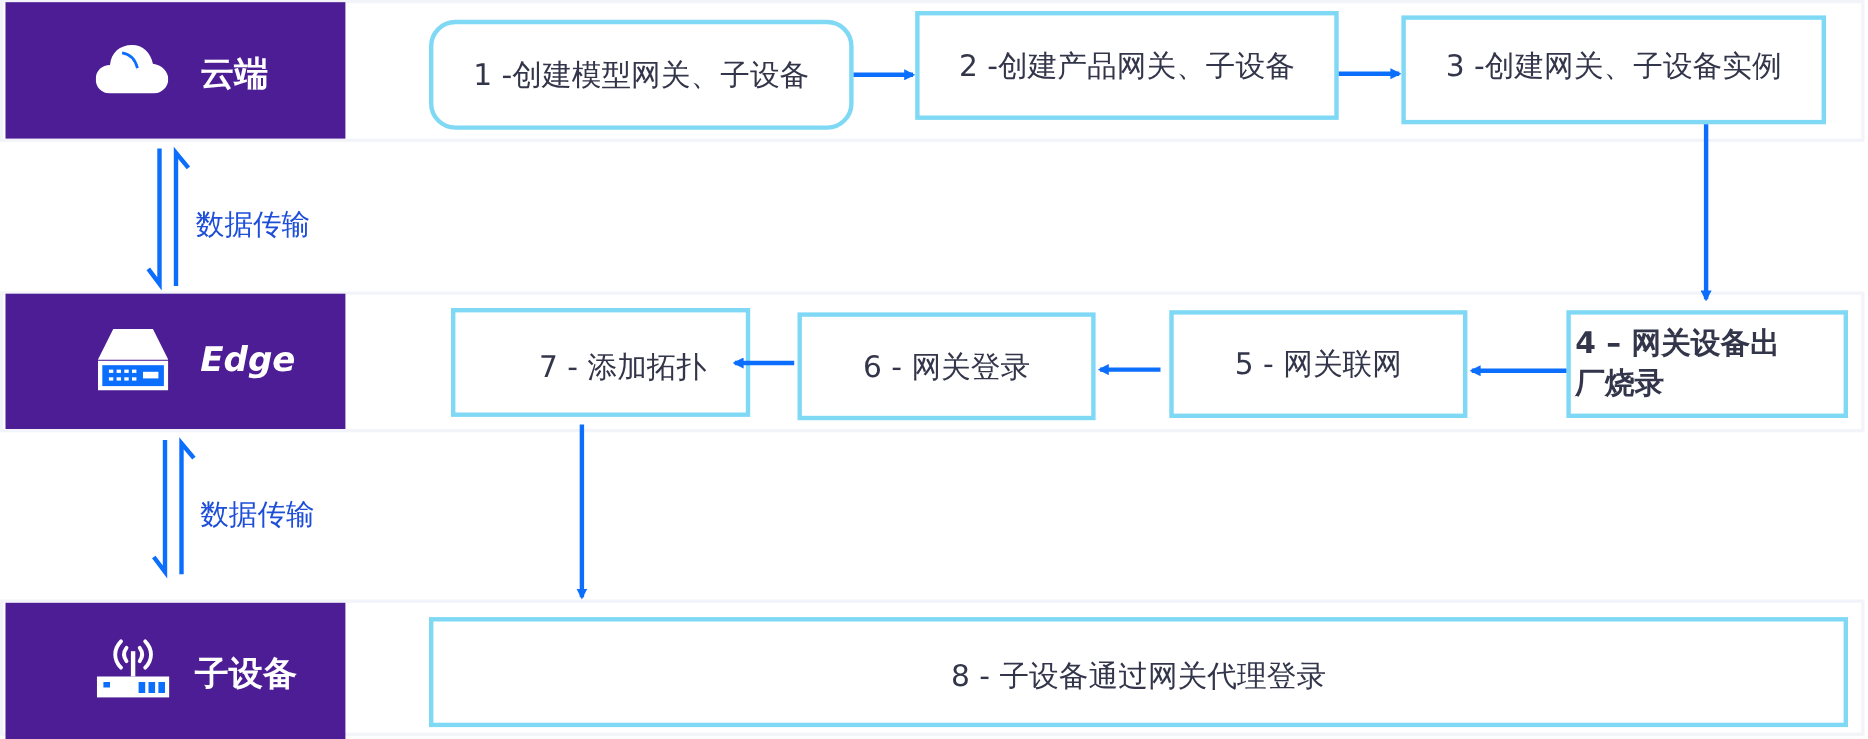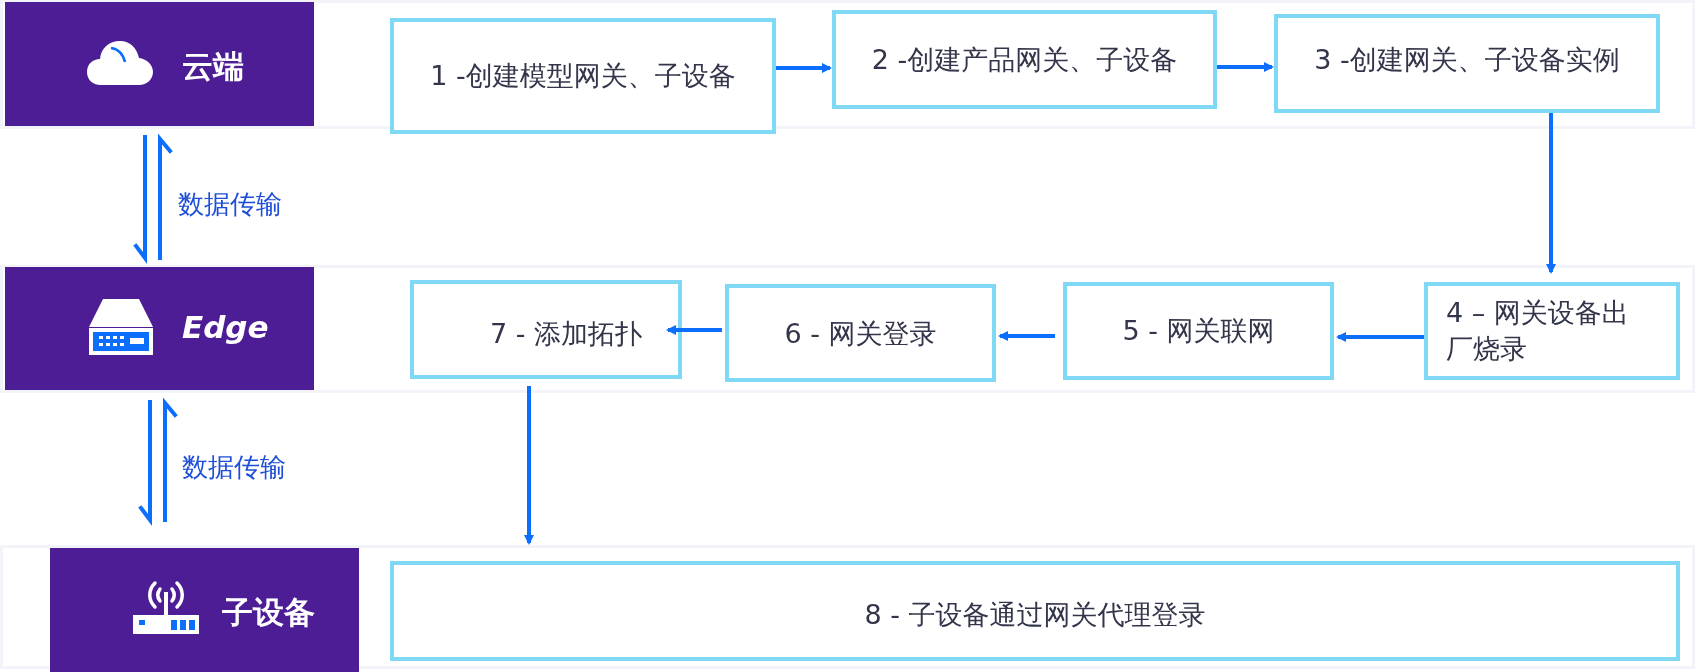--- a/index.html
+++ b/index.html
@@ -7,21 +7,21 @@
          font-family: "DejaVu Sans", "Liberation Sans", sans-serif; }
   .band { position: absolute; left: 0; width: 1695px; box-sizing: border-box;
           border: 3px solid #f3f4f9; background: #ffffff; }
   .lane { position: absolute; left: 5px; width: 309px; background: #4c1d95;
           color: #ffffff; display: flex; align-items: center; }
   .lane .icon { position: absolute; left: 82px; top: 50%; transform: translateY(-50%); }
   .lane .lane-label { position: absolute; font-size: 31px; font-weight: bold; }
   .step { position: absolute; box-sizing: border-box; border: 4px solid #7fd9f5;
           background: #ffffff; color: #33364a; font-size: 27px;
           display: flex; align-items: center; justify-content: center; text-align: center; }
-  .step.left { justify-content: flex-start; padding-left: 18px; text-align: left; line-height: 36px; }
+  .step.left { justify-content: flex-start; padding-left: 4px; text-align: left; line-height: 36px; font-weight: bold; }
   .transfer-label { position: absolute; font-size: 26px; color: #1d4ed8; }
   svg.overlay { position: absolute; left: 0; top: 0; pointer-events: none; }
 </style>
 </head>
 <body>
 
 <div class="band" style="top:0; height:129px;"></div>
 <div class="band" style="top:265px; height:128px;"></div>
 <div class="band" style="top:545px; height:124px;"></div>
 
@@ -50,21 +50,21 @@
           <rect x="17" y="44" width="4" height="3"></rect>
           <rect x="24" y="44" width="4" height="3"></rect>
           <rect x="31" y="44" width="4" height="3"></rect>
         <rect x="41" y="39" width="14" height="6"></rect>
       </g>
     </svg>
   </span>
   <span class="lane-label" style="left:177px; top:42px;">Edge</span>
 </div>
 
-<div class="lane" style="top:548px; height:124px;margin-left:45px;">
+<div class="lane" style="top:548px; height:124px;">
   <span class="icon" style="left:83px;">
     <svg width="66" height="58" viewBox="0 0 66 58">
       <g stroke="#ffffff" stroke-width="3.5" fill="none" stroke-linecap="round">
         <path d="M22 4 C15 11 15 21 22 28"></path>
         <path d="M44 4 C51 11 51 21 44 28"></path>
         <path d="M27 10 C24 14 24 18 27 22"></path>
         <path d="M39 10 C42 14 42 18 39 22"></path>
       </g>
       <rect x="31" y="13" width="4" height="23" fill="#ffffff"></rect>
       <rect x="0" y="36" width="66" height="19" fill="#ffffff"></rect>
@@ -73,21 +73,21 @@
       <rect x="47" y="41" width="6" height="10" fill="#0c6efd"></rect>
       <rect x="56" y="41" width="6" height="10" fill="#0c6efd"></rect>
     </svg>
   </span>
   <span class="lane-label" style="left:172px; top:44px;">子设备</span>
 </div>
 
 <span class="transfer-label" style="left:178px; top:187px;">数据传输</span>
 <span class="transfer-label" style="left:182px; top:450px;">数据传输</span>
 
-<div class="step" style="left:390px; top:18px; width:386px; height:116px;">
+<div class="step" style="left:390px; top:18px; width:386px; height:100px;border-radius:24px;">
   <span>1 -创建模型网关、子设备</span>
 </div>
 <div class="step" style="left:832px; top:10px; width:385px; height:99px;">
   <span>2 -创建产品网关、子设备</span>
 </div>
 <div class="step" style="left:1274px; top:14px; width:386px; height:99px; align-items:flex-start; padding-top:24px;">
   <span>3 -创建网关、子设备实例</span>
 </div>
 <div class="step left" style="left:1424px; top:282px; width:256px; height:98px;">
   <span style="width:200px;">4 – 网关设备出厂烧录</span>

